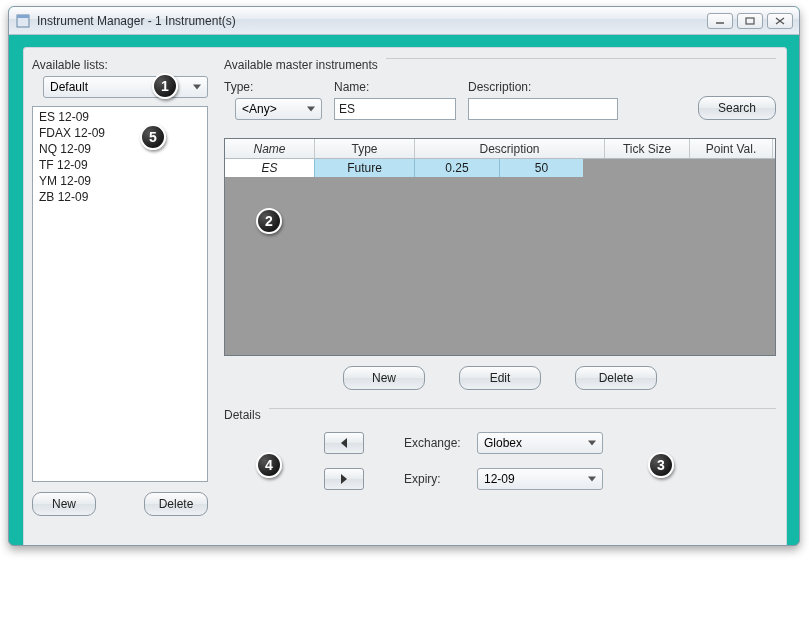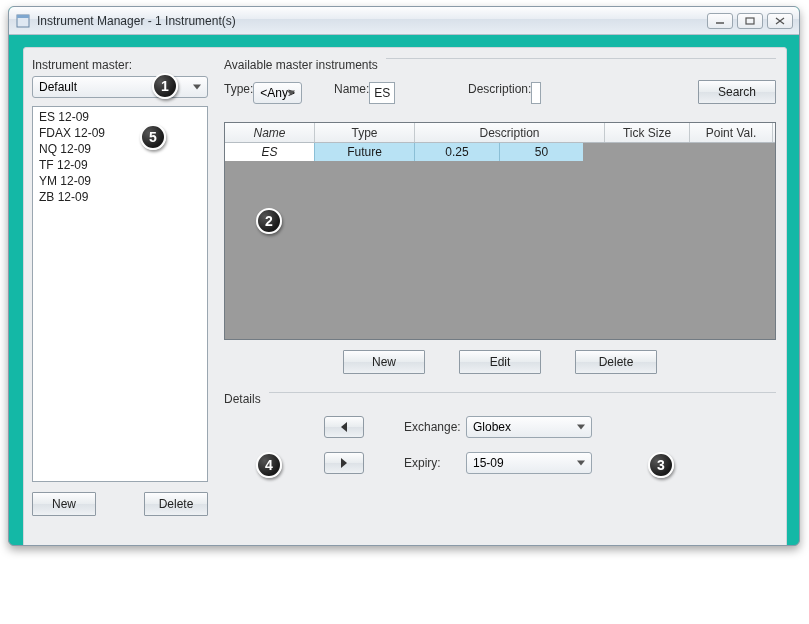--- a/index.html
+++ b/index.html
@@ -63,41 +63,42 @@
   }
   .label { color: #333; margin-bottom: 4px; }
   .combo {
     height: 22px;
     border: 1px solid #9aa6b0;
     border-radius: 3px;
     background: linear-gradient(#fdfdfe,#e9edf1);
     display: flex; align-items: center;
     padding: 0 6px;
     position: relative;
+    margin-left: 11px;
   }
   .combo .arrow {
     position: absolute; right: 6px; top: 50%; transform: translateY(-50%);
     width: 0; height: 0;
     border-left: 4px solid transparent;
     border-right: 4px solid transparent;
     border-top: 5px solid #555;
   }
   .listbox {
     margin-top: 8px;
     width: 176px; height: 376px;
     background: #fff;
     border: 1px solid #9aa6b0;
     padding: 2px 4px;
     overflow: auto;
   }
   .listbox .item { padding: 1px 2px; color: #222; }
   .btn {
     height: 24px;
     border: 1px solid #8f9aa4;
-    border-radius: 1px;
+    border-radius: 9px;
     background: linear-gradient(#fdfdfe,#e8ecef 50%,#dde2e7 51%,#eef1f4);
     display: inline-flex; align-items: center; justify-content: center;
     padding: 0 14px;
     color: #222;
     cursor: default;
   }
   .btn.primary {
     border-color: #3b9fd8;
     box-shadow: 0 0 0 1px rgba(59,159,216,0.25) inset;
   }
@@ -115,21 +116,21 @@
   }
   .group > .group-label {
     display: flex; align-items: flex-start; gap: 8px;
     color: #333;
     margin-bottom: 8px;
   }
   .group > .group-label .rule {
     flex: 1; height: 1px; background: #c8cdd2;
   }
   .row { display: flex; align-items: flex-end; gap: 12px; }
-  .field { display: flex; }
+  .field { display: flex; flex-direction: column; }
   .textbox {
     height: 22px;
     border: 1px solid #9aa6b0;
     background: #fff;
     padding: 0 4px;
     display: flex; align-items: center;
     color: #222;
   }
 
   
@@ -257,21 +258,21 @@
     <span class="winbtn">
       <svg width="10" height="8">
           <path d="M1 1 L9 7 M9 1 L1 7" stroke="#555" stroke-width="1.3"></path>
         </svg>
     </span>
   </div>
 
   <div class="client">
 
     <div class="sidebar">
-      <div class="label">Instrument master:</div>
+      <div class="label">Available lists:</div>
       <div class="combo">
         <span>Default</span>
         <span class="arrow"></span>
       </div>
       <div class="listbox">
         <div class="item">ES 12-09</div>
         <div class="item">FDAX 12-09</div>
         <div class="item">NQ 12-09</div>
         <div class="item">TF 12-09</div>
         <div class="item">YM 12-09</div>
@@ -352,21 +353,21 @@
             <span>Globex</span>
             <span class="arrow"></span>
           </div>
 
           <div></div>
           <div class="arrow-btn">
             <span class="tri-right"></span>
           </div>
           <div class="lab" style="padding-left:20px">Expiry:</div>
           <div class="combo" style="width:126px">
-            <span>15-09</span>
+            <span>12-09</span>
             <span class="arrow"></span>
           </div>
         </div>
       </div>
 
     </div>
 
     <div class="dlg-buttons">
       <span class="btn">Cancel</span>
       <span class="btn primary">OK</span>

